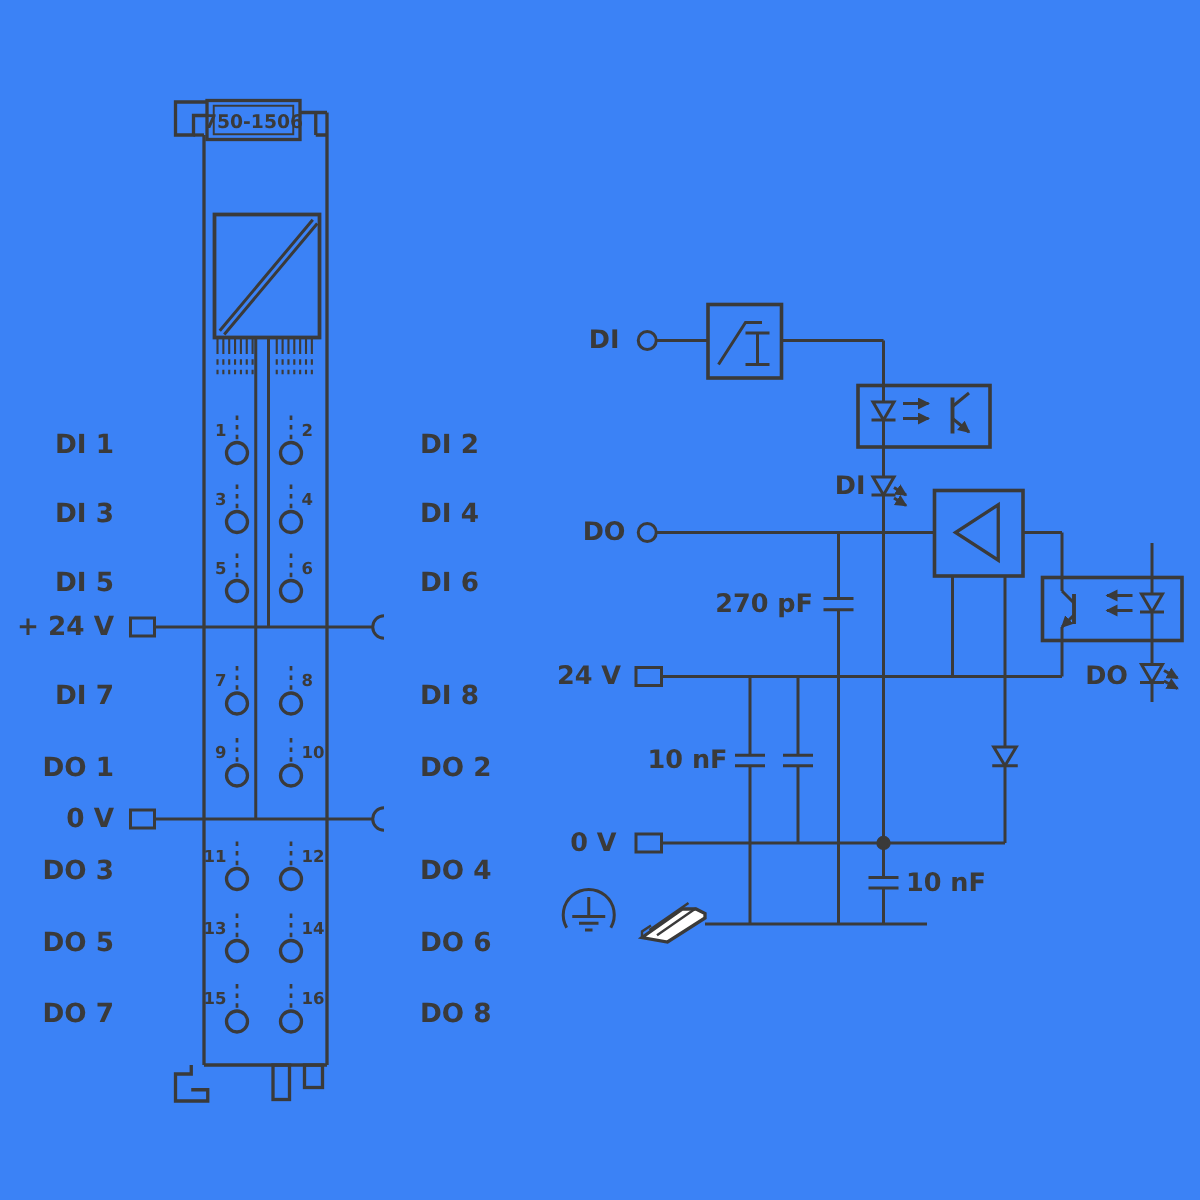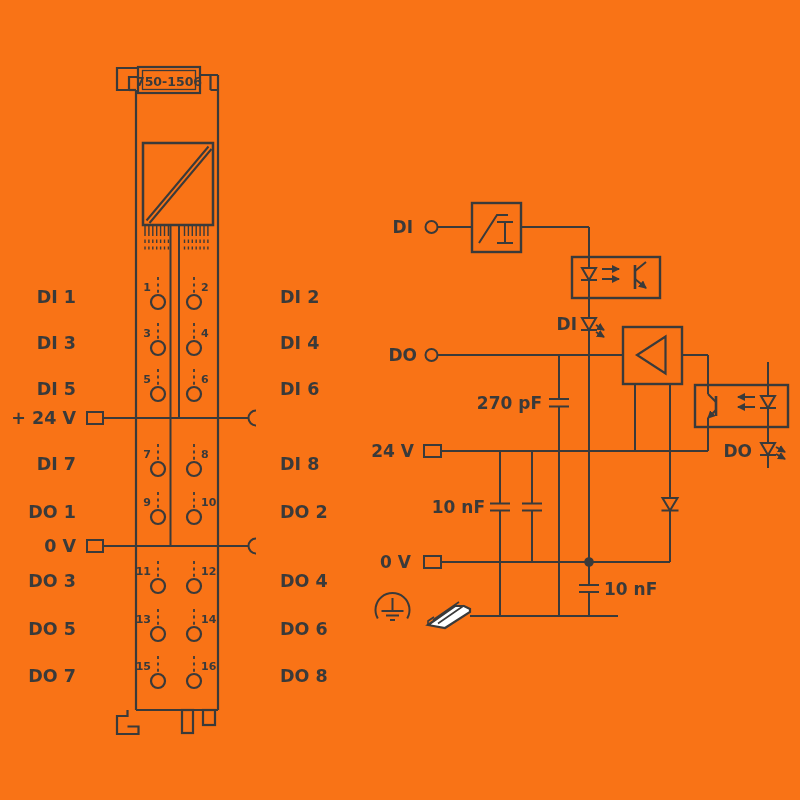--- a/index.html
+++ b/index.html
@@ -1,16 +1,16 @@
 <!DOCTYPE html>
 <html><head>
 <meta charset="utf-8">
 <style>
   html,body{margin:0;padding:0;background:#ffffff;}
-  .stage{width:800px;height:800px;position:relative;background:#f97316;overflow:hidden;}
+  .stage{width:800px;height:800px;position:relative;background:#3b82f6;overflow:hidden;}
   svg{display:block;}
   text{font-family:"DejaVu Sans","Liberation Sans",sans-serif;font-weight:bold;
        fill:#3a3a3a;stroke:none;dominant-baseline:central;}
   .lbl{font-size:17.5px;}
   .num{font-size:11px;}
   .pn{font-size:12.5px;}
   .slbl{font-size:17px;}
 </style>
 </head>
 <body>

